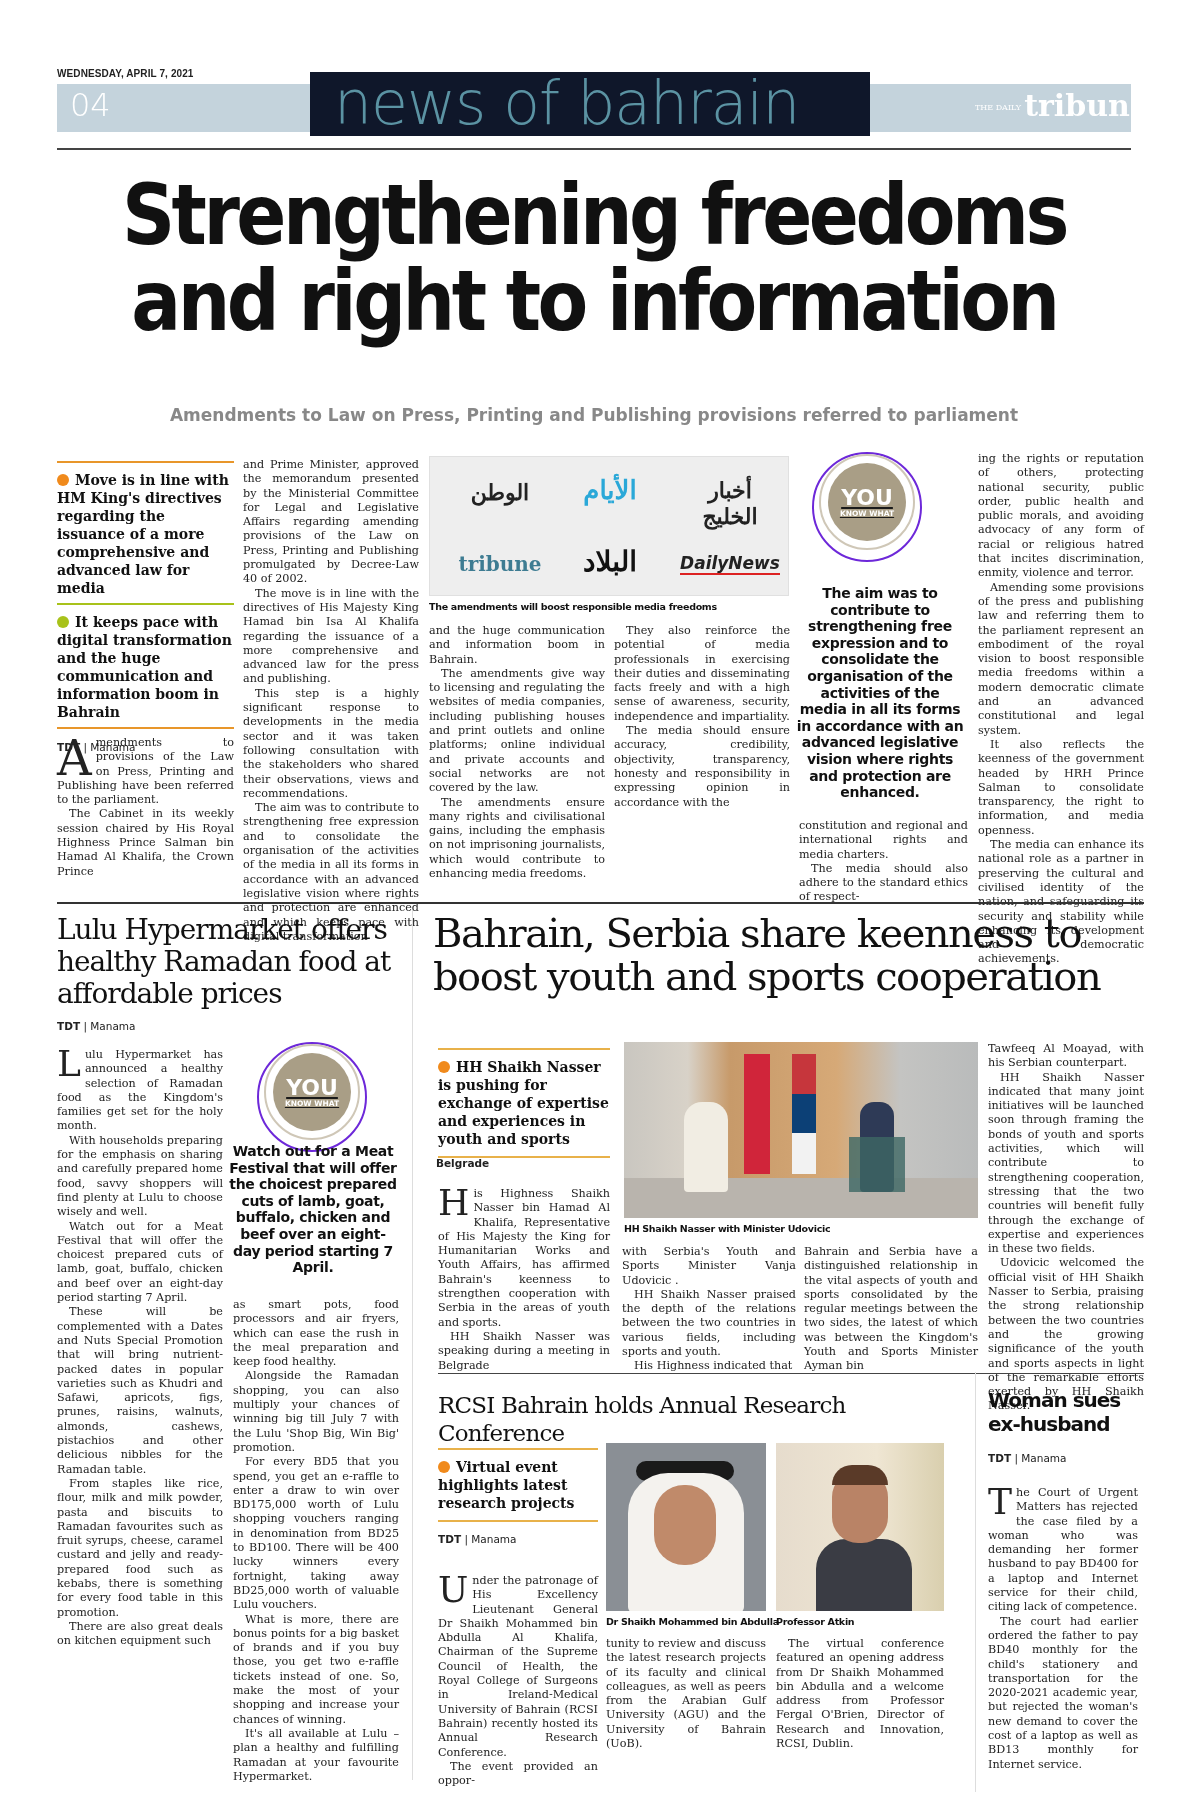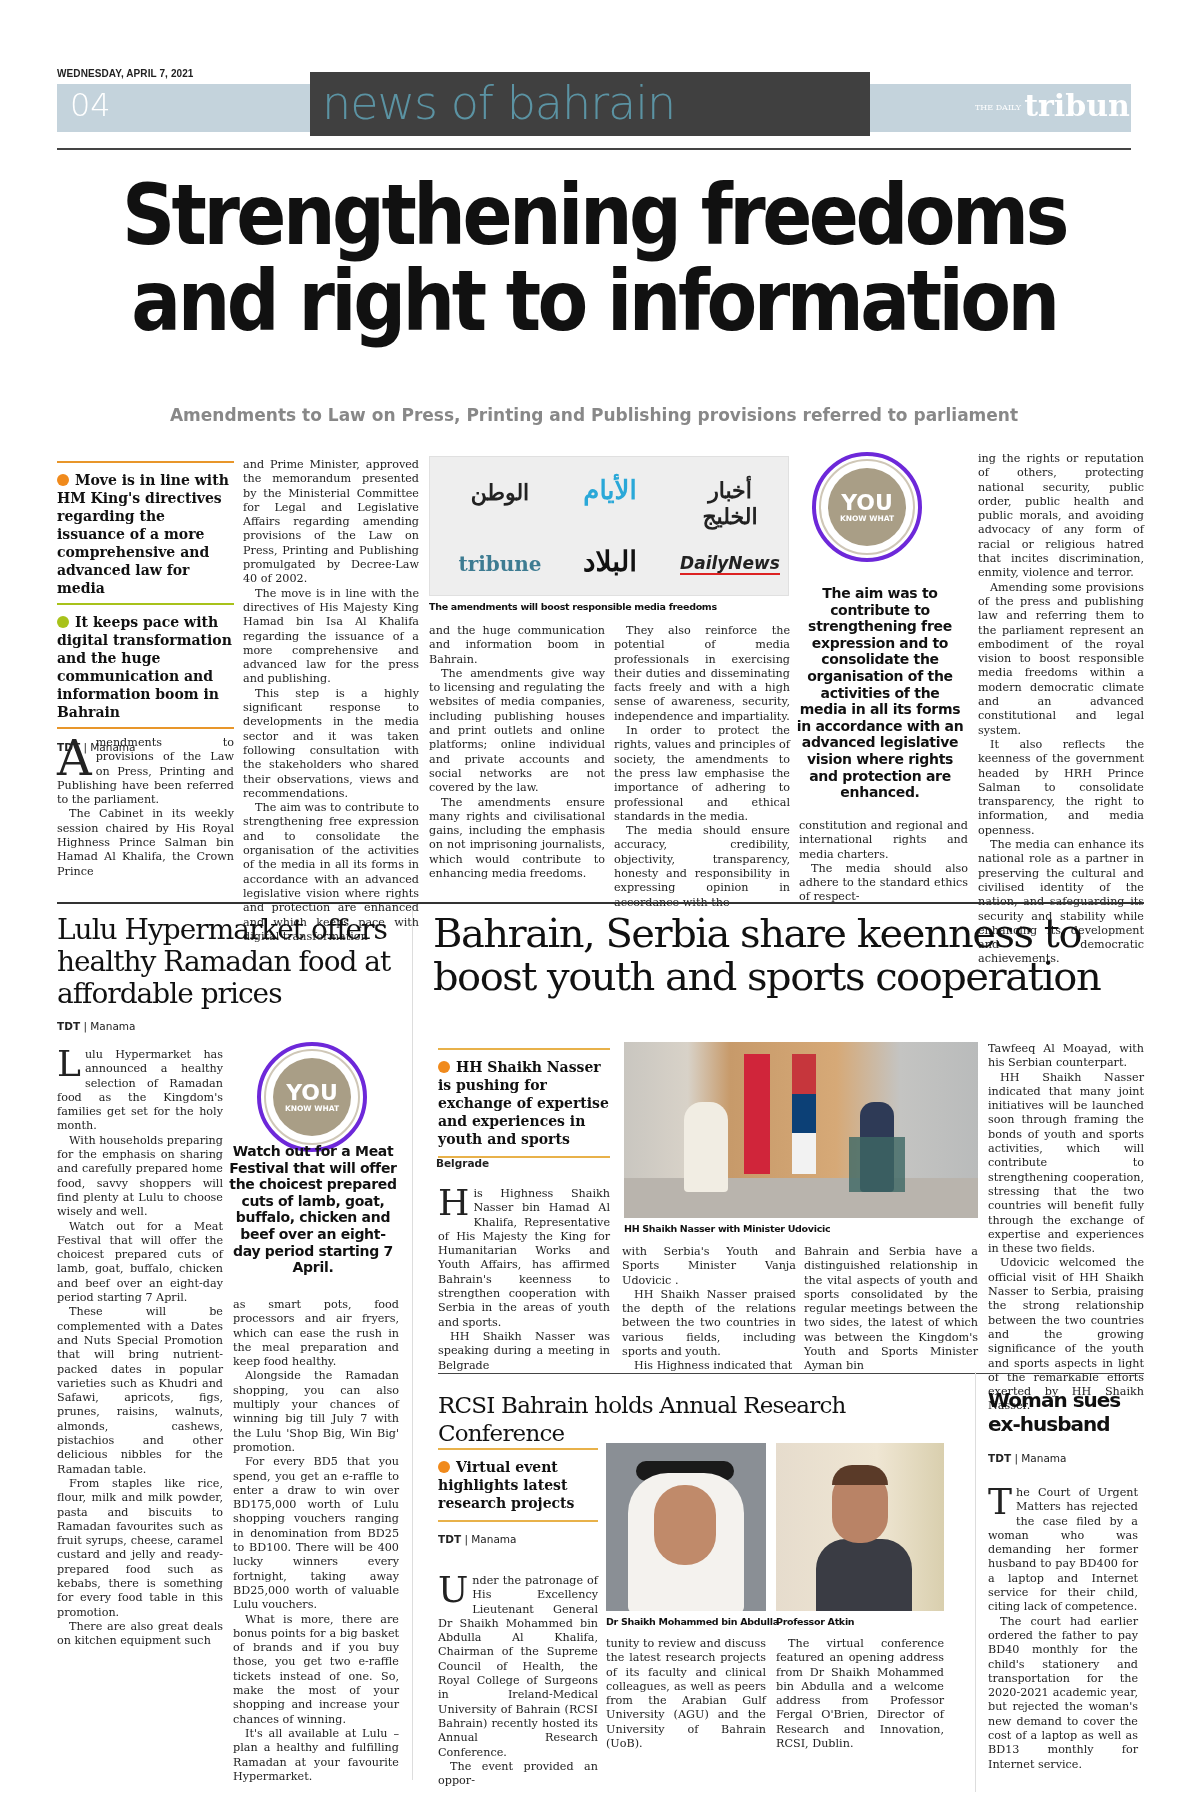--- a/index.html
+++ b/index.html
@@ -6,21 +6,21 @@
   html, body { width: 1199px; height: 1800px; background: #fff; overflow: hidden; }
   body { position: relative; font-family: "DejaVu Serif", serif; color: #1a1a1a; }
 
   .sans { font-family: "Liberation Sans", sans-serif; }
   .abs { position: absolute; }
 
   
   .date { left: 57px; top: 68px; font-size: 10px; font-weight: bold; letter-spacing: 0.1px; color: #222; }
   .band { left: 57px; top: 84px; width: 1074px; height: 48px; background: #c4d3dc; }
   .page-no { left: 70px; top: 86px; font-size: 32px; color: #fff; font-weight: 300; font-family: "DejaVu Sans", sans-serif; }
-  .section-title { left: 310px; top: 72px; width: 560px; height: 64px; background: #404040; font-family: "DejaVu Sans", sans-serif; font-size: 46px; font-weight: 200; color: #5b93a3; line-height: 62px; letter-spacing: -1px; padding-left: 12px; }
+  .section-title { left: 310px; top: 72px; width: 560px; height: 64px; background: #0f172a; font-family: "DejaVu Sans", sans-serif; font-size: 60px; font-weight: 200; color: #5b93a3; line-height: 62px; letter-spacing: -1px; padding-left: 24px; }
   .brand { left: 975px; top: 88px; color: #fff; font-family: "DejaVu Serif", serif; font-weight: bold; font-size: 30px; }
   .brand small { font-size: 8px; display: inline-block; line-height: 8px; vertical-align: middle; margin-right: 3px; font-weight: normal; }
   .rule-top { left: 57px; top: 148px; width: 1074px; height: 2px; background: #444; }
 
   .headline { left: 57px; top: 172px; width: 1074px; text-align: center; font-family: "DejaVu Sans", sans-serif; font-weight: bold; font-size: 84px; line-height: 86px; letter-spacing: -4px; color: #111; transform: scaleX(0.88); transform-origin: center top; }
   .subhead { left: 57px; top: 405px; width: 1074px; text-align: center; font-family: "DejaVu Sans", sans-serif; font-weight: bold; font-size: 17px; color: #888; }
 
   
   .txt { font-family: "DejaVu Serif", serif; font-size: 11.2px; line-height: 14.3px; text-align: justify; color: #222; hyphens: auto; }
   .txt p { text-indent: 12px; }
@@ -30,21 +30,21 @@
   .hl-box { border-top: 2px solid #701a75; border-bottom: 2px solid #e8962a; padding: 8px 0; }
   .hl-item { font-family: "DejaVu Serif", serif; font-weight: bold; font-size: 14px; line-height: 18px; color: #111; }
   .dot { display: inline-block; width: 12px; height: 12px; border-radius: 50%; margin-right: 6px; vertical-align: -1px; }
   .byline { font-family: "DejaVu Sans", sans-serif; font-size: 10.5px; color: #222; }
   .byline b { font-weight: bold; }
 
   .logos { background: #eeeeee; border: 1px solid #e0e0e0; }
   .logo { position: absolute; font-weight: bold; text-align: center; }
   .caption { font-family: "DejaVu Sans", sans-serif; font-size: 9.5px; font-weight: bold; color: #111; letter-spacing: -0.3px; }
 
-  .ykw { width: 110px; height: 110px; border-radius: 50%; border: 4px solid #6d28d9; display: flex; align-items: center; justify-content: center; }
+  .ykw { width: 110px; height: 110px; border-radius: 50%; border: 2px solid #6d28d9; display: flex; align-items: flex-start; justify-content: center; text-decoration: underline; }
   .ykw .r2 { width: 96px; height: 96px; border-radius: 50%; border: 2px solid #cfc7b7; display: flex; align-items: center; justify-content: center; }
   .ykw .core { width: 78px; height: 78px; border-radius: 50%; background: #a99e86; color: #fff; display: flex; flex-direction: column; align-items: center; justify-content: center; font-family: "DejaVu Sans", sans-serif; }
   .ykw .you { font-size: 22px; font-weight: bold; line-height: 22px; }
   .ykw .kw { font-size: 7.5px; font-weight: bold; }
   .pullquote { font-family: "DejaVu Sans", sans-serif; font-weight: bold; font-size: 14px; line-height: 16.6px; text-align: center; color: #111; letter-spacing: -0.3px; }
 
   .sec-rule { height: 2px; background: #333; }
   .serif-head { font-family: "DejaVu Serif", serif; color: #111; letter-spacing: -1px; }
 
   .photo { overflow: hidden; position: absolute; }
@@ -98,21 +98,20 @@
 <div class="abs caption" style="left:429px; top:601px; width:360px;">The amendments will boost responsible media freedoms</div>
 
 <div class="abs txt" style="left:429px; top:624px; width:176px;">
   <p class="noindent">and the huge communication and information boom in Bahrain.</p>
   <p>The amendments give way to licensing and regulating the websites of media companies, including publishing houses and print outlets and online platforms; online individual and private accounts and social networks are not covered by the law.</p>
   <p>The amendments ensure many rights and civilisational gains, including the emphasis on not imprisoning journalists, which would contribute to enhancing media freedoms.</p>
 </div>
 
 <div class="abs txt" style="left:614px; top:624px; width:176px;">
   <p>They also reinforce the potential of media professionals in exercising their duties and disseminating facts freely and with a high sense of awareness, security, independence and impartiality.</p>
-  <p>In order to protect the rights, values and principles of society, the amendments to the press law emphasise the importance of adhering to professional and ethical standards in the media.</p>
   <p>The media should ensure accuracy, credibility, objectivity, transparency, honesty and responsibility in expressing opinion in accordance with the</p>
 </div>
 
 <div class="abs" style="left:812px; top:452px;">
   <div class="ykw">
       <div class="r2">
         <div class="core">
     <span class="you">YOU</span>
     <span class="kw">KNOW WHAT</span>
   </div>

